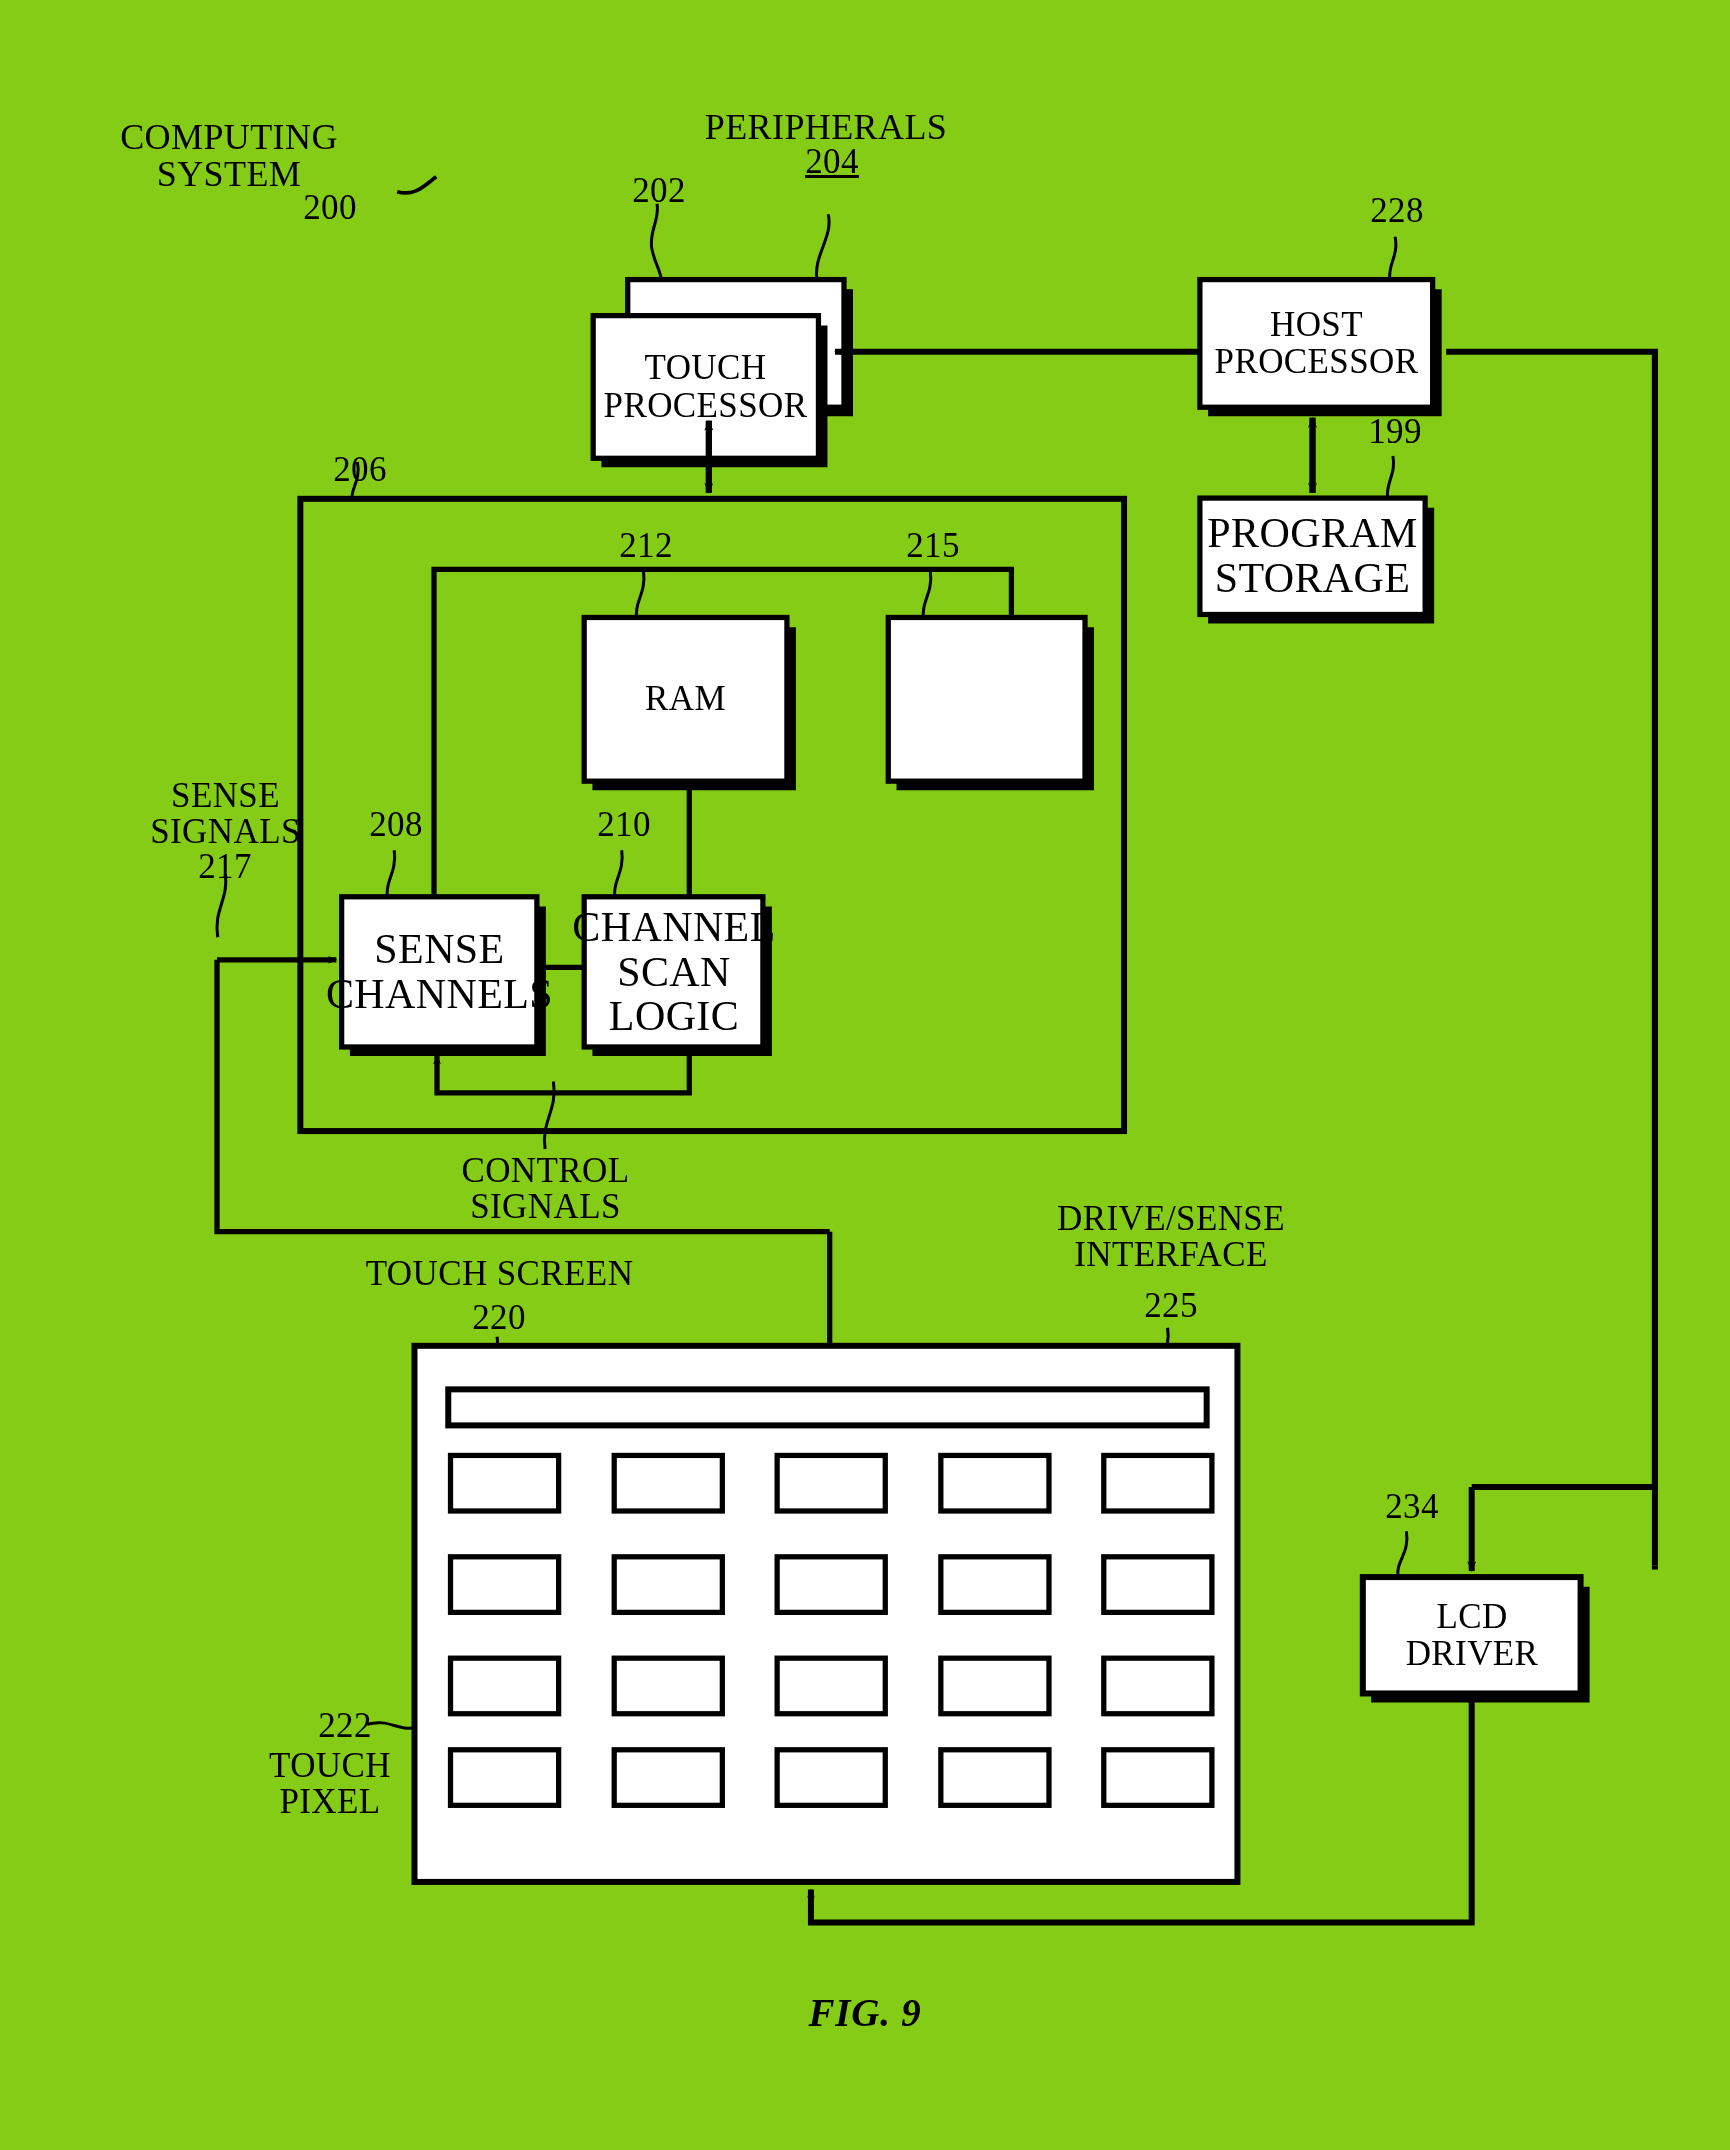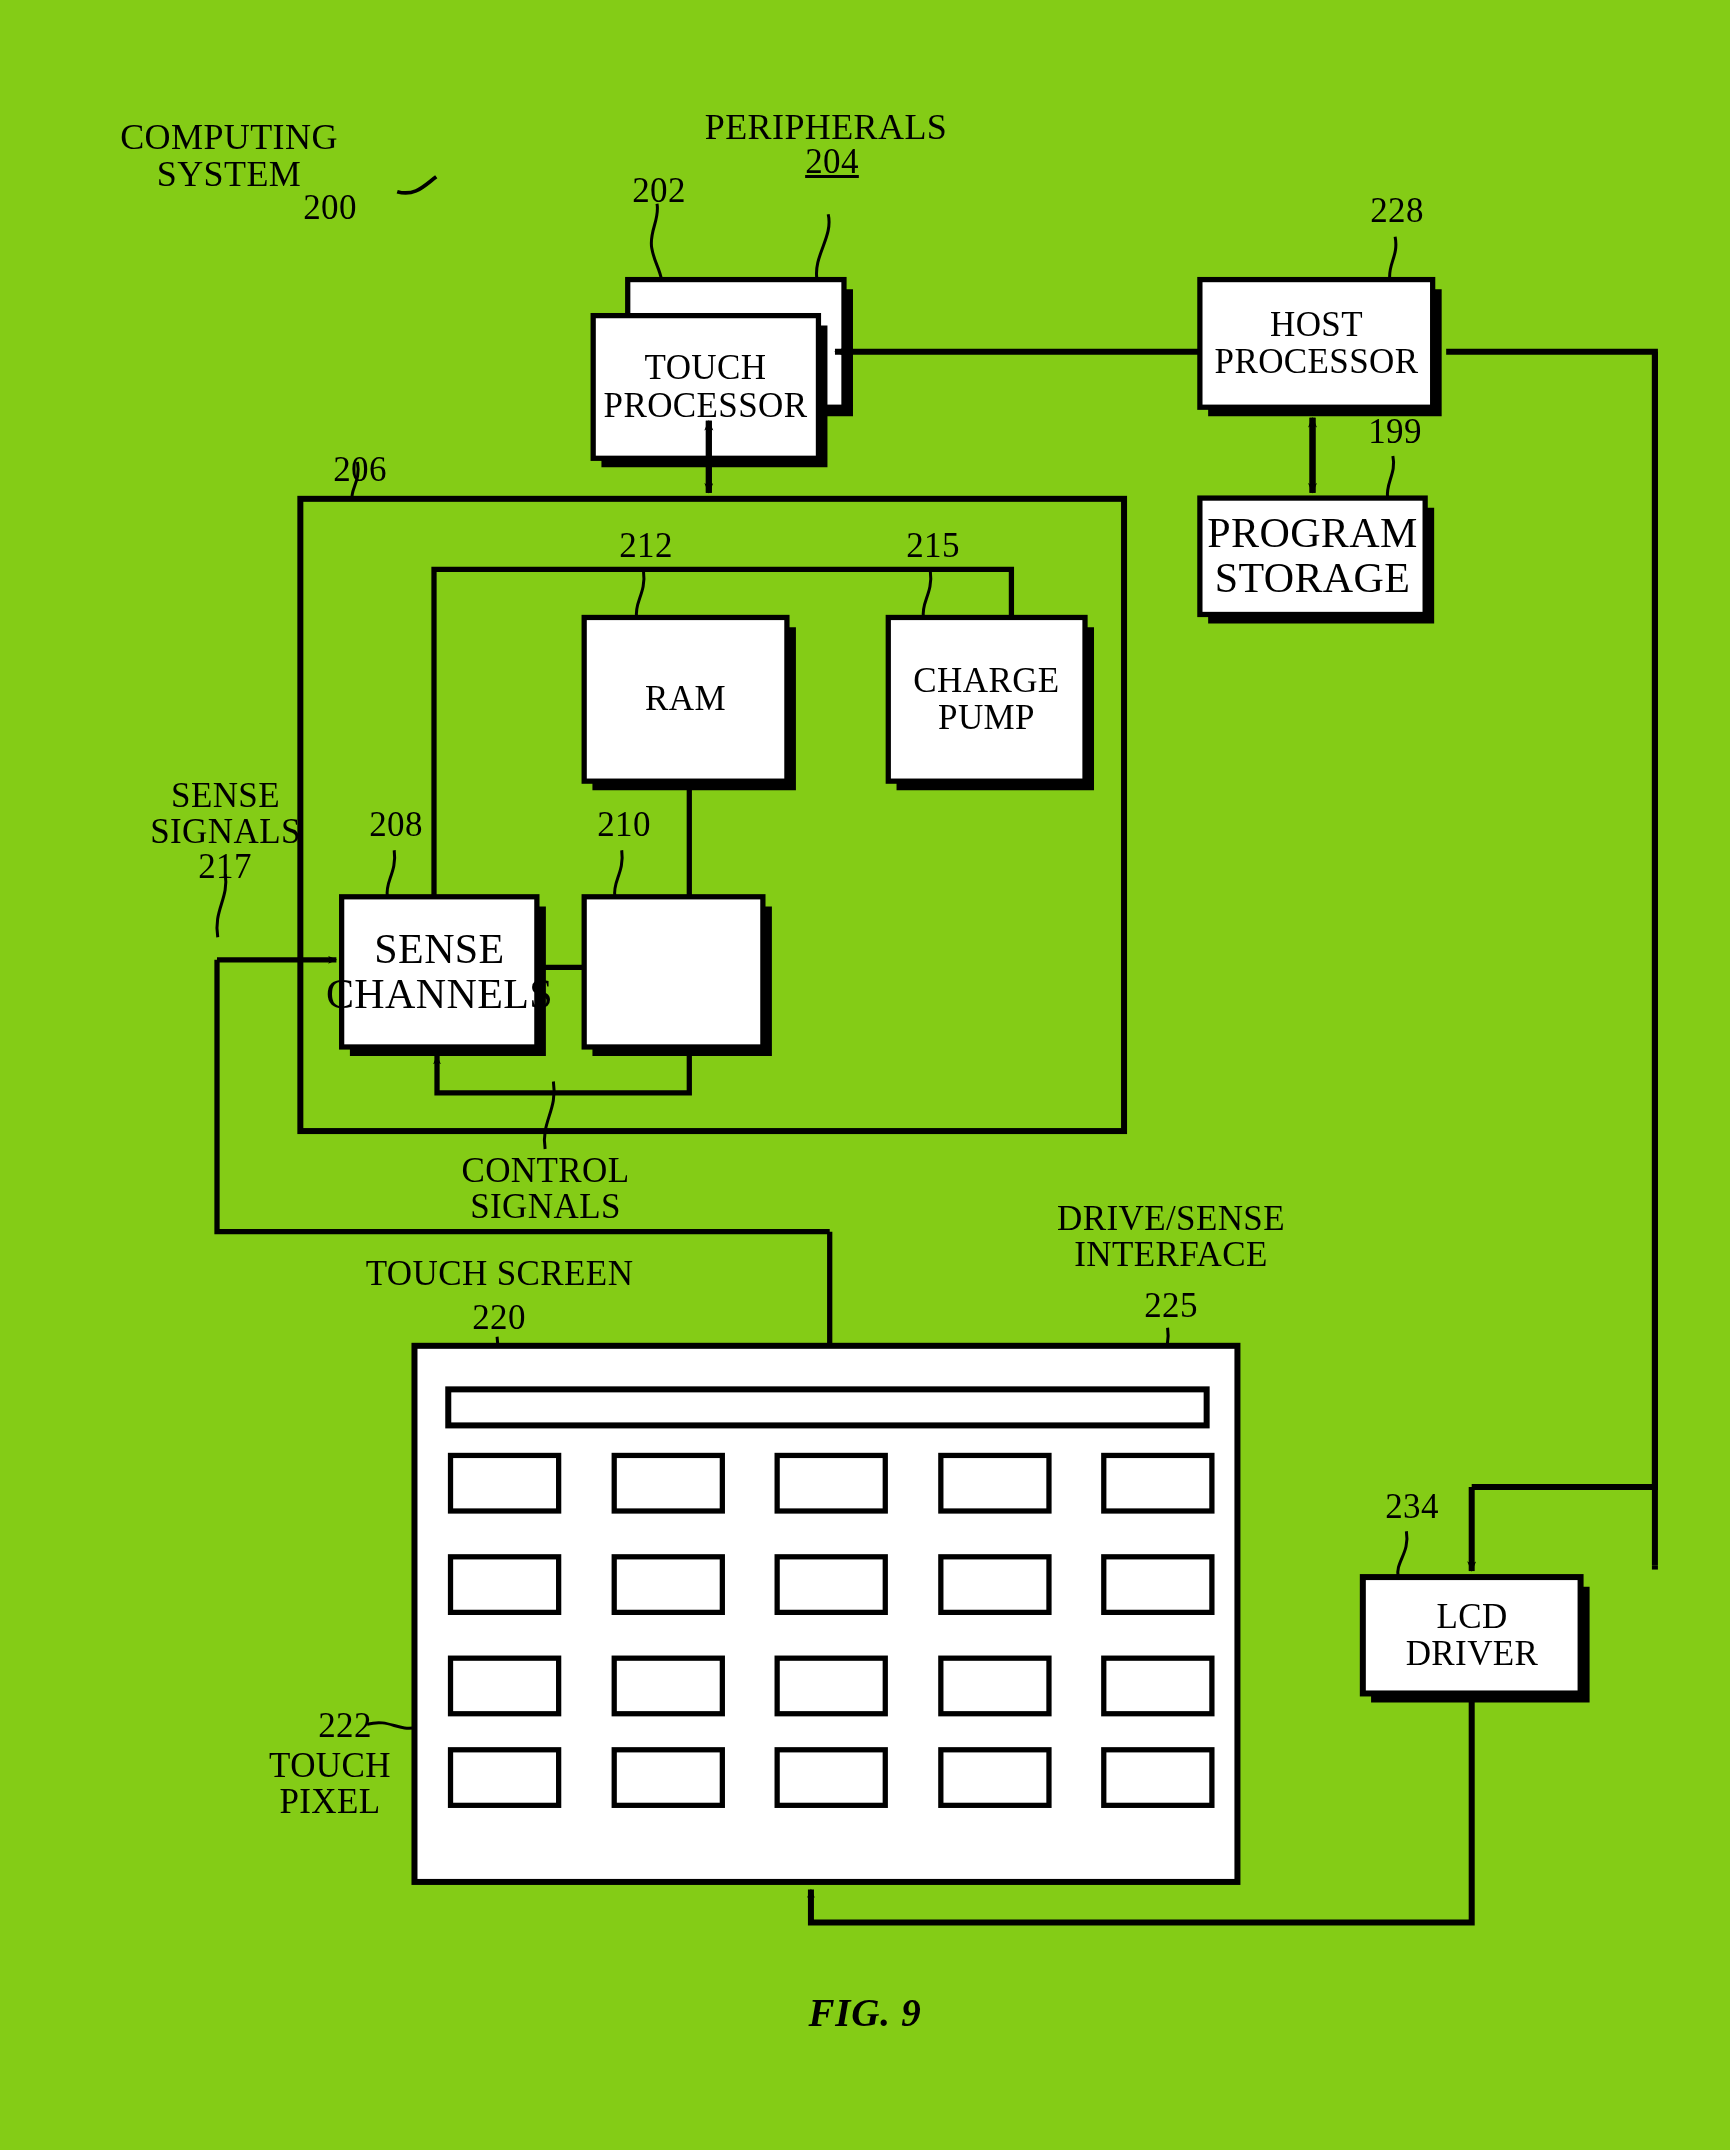--- a/index.html
+++ b/index.html
@@ -218,28 +218,29 @@
 
   <div class="boxtext f44" style="left:1200px; top:498px; width:225px; height:116px;">PROGRAM
 STORAGE</div>
   <div class="num f46" style="left:1350px; top:412px; width:90px;">199</div>
 
   <div class="num f46" style="left:315px; top:418px; width:90px;margin-top:32px;">206</div>
 
   <div class="boxtext f46" style="left:584px; top:617px; width:203px; height:164px;">RAM</div>
   <div class="num f46" style="left:601px; top:526px; width:90px;">212</div>
 
-  <div class="boxtext f46" style="left:888px; top:617px; width:197px; height:164px;">CHARGE
-PUMP</div>
   <div class="num f46" style="left:888px; top:526px; width:90px;">215</div>
 
   <div class="boxtext f44" style="left:338px; top:897px; width:203px; height:150px;">SENSE
 CHANNELS</div>
   <div class="num f46" style="left:351px; top:805px; width:90px;">208</div>
 
+  <div class="boxtext f44" style="left:583px; top:897px; width:182px; height:150px;">CHANNEL
+SCAN
+LOGIC</div>
   <div class="num f46" style="left:579px; top:805px; width:90px;">210</div>
 
   <div class="lbl f46" style="left:113px; top:778px; width:225px;">SENSE
 SIGNALS</div>
   <div class="num f46" style="left:180px; top:847px; width:90px;">217</div>
 
   <div class="lbl f46" style="left:433px; top:1153px; width:225px;">CONTROL
 SIGNALS</div>
 
   <div class="lbl f46" style="left:353px; top:1256px; width:293px;">TOUCH SCREEN</div>

